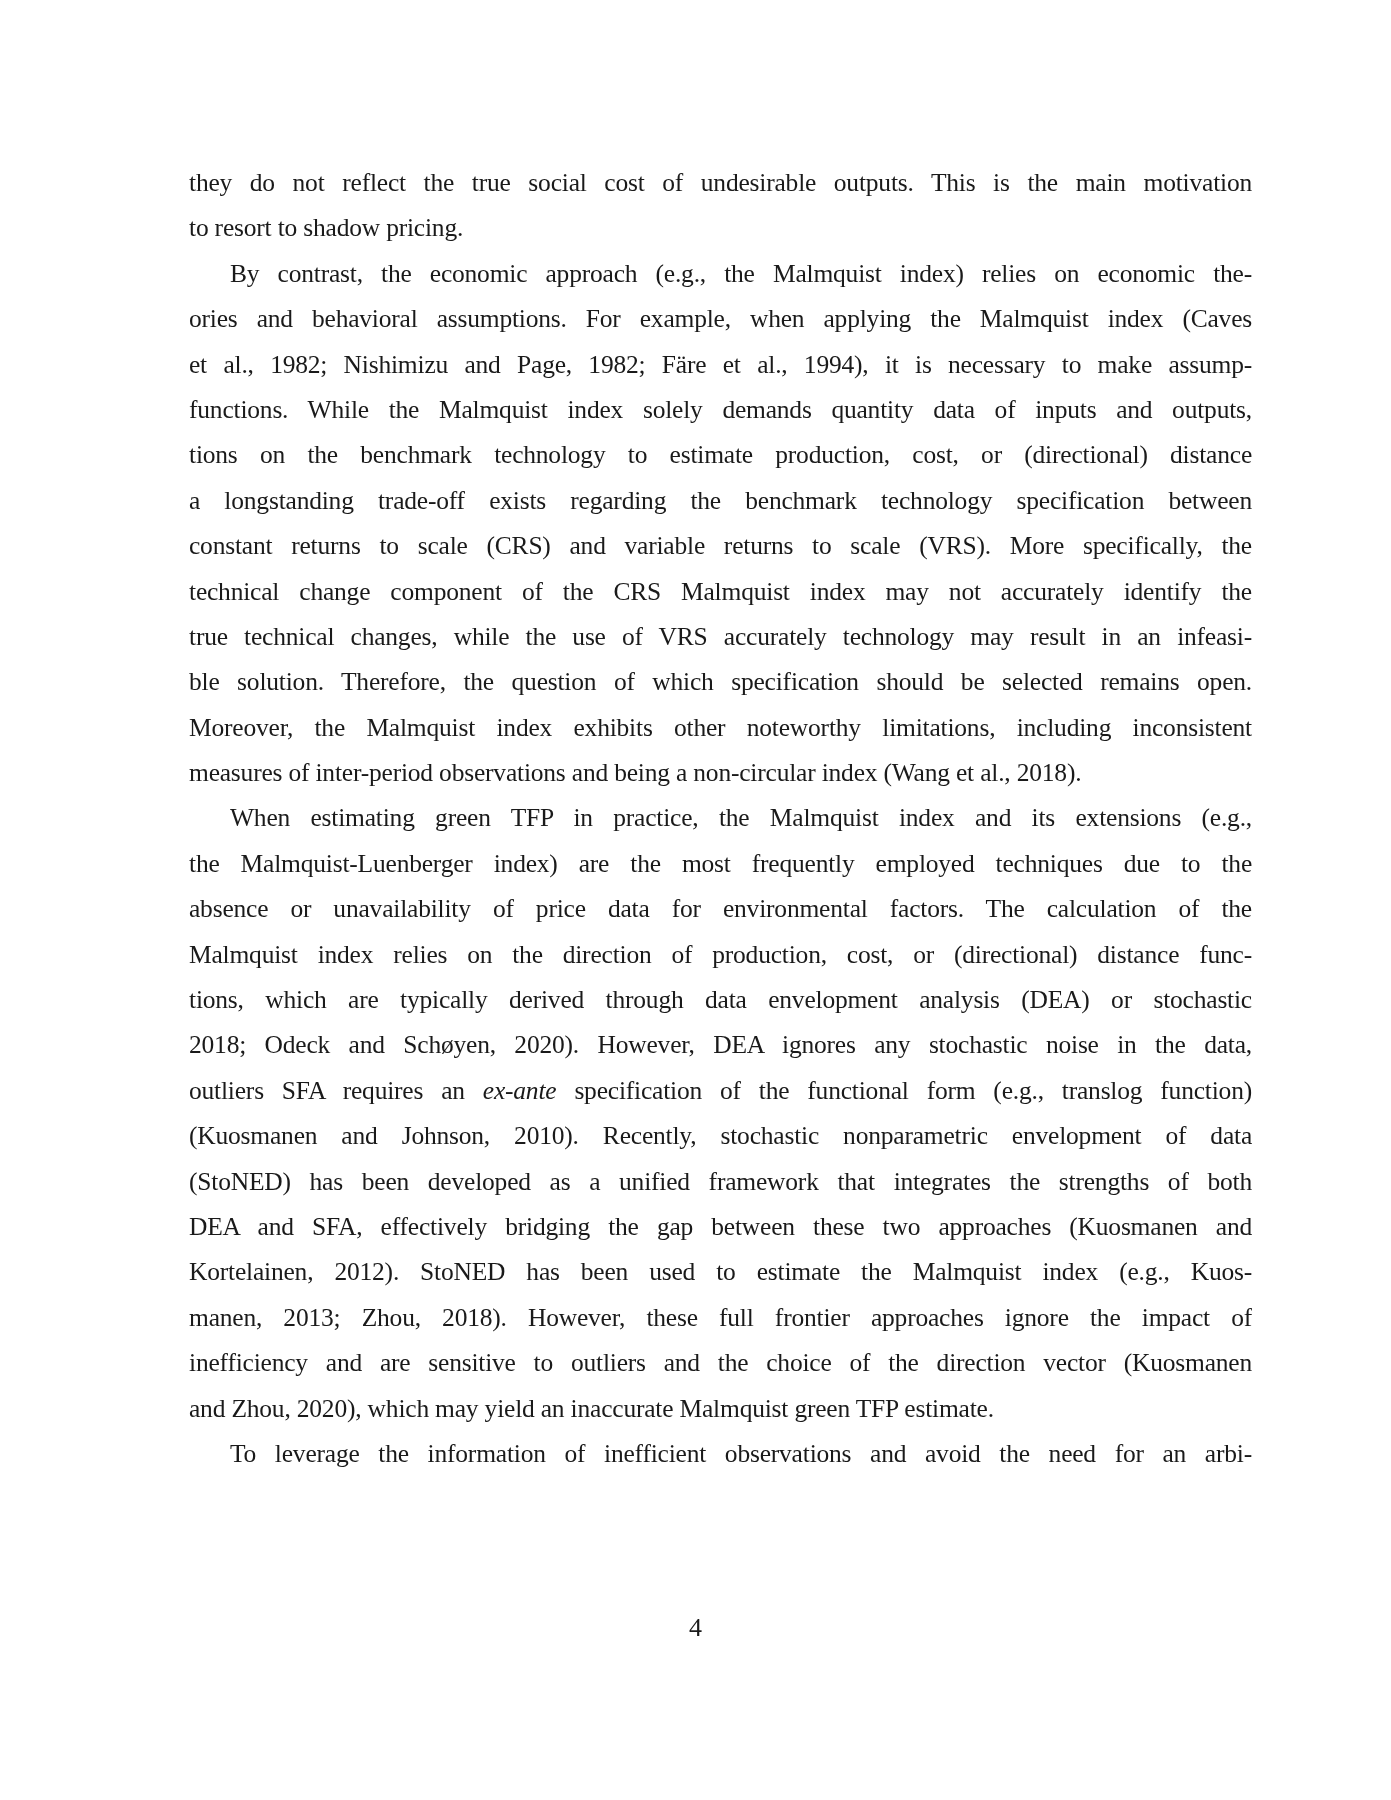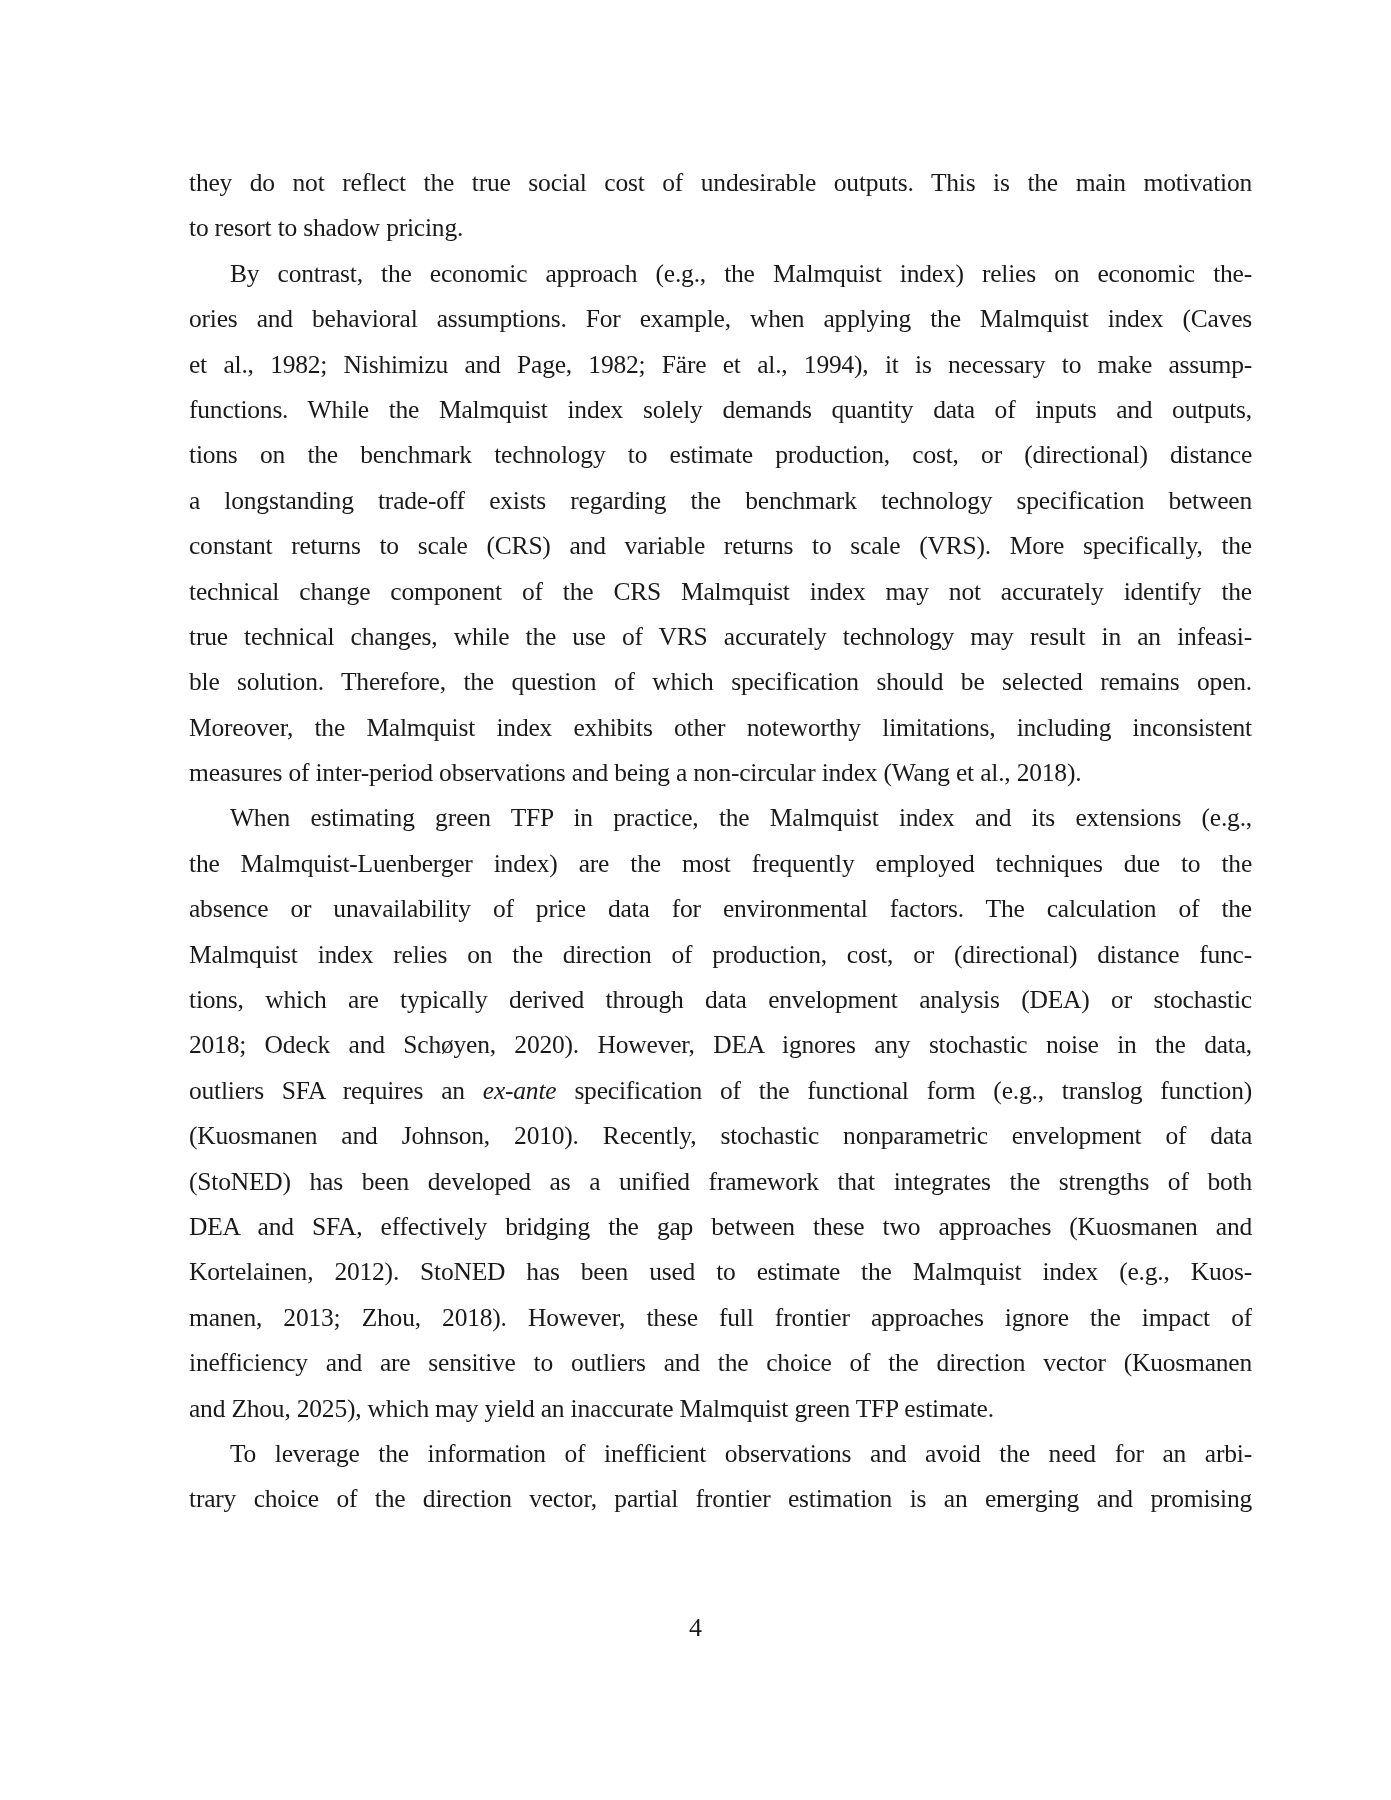--- a/index.html
+++ b/index.html
@@ -87,21 +87,20 @@
         <div class="line">Malmquist index relies on the direction of production, cost, or (directional) distance func-</div>
         <div class="line">tions, which are typically derived through data envelopment analysis (DEA) or stochastic</div>
         <div class="line">2018; Odeck and Schøyen, 2020). However, DEA ignores any stochastic noise in the data,</div>
         <div class="line"><span>outliers SFA requires an </span><span class="italic">ex-ante</span><span> specification of the functional form (e.g., translog function)</span></div>
         <div class="line">(Kuosmanen and Johnson, 2010). Recently, stochastic nonparametric envelopment of data</div>
         <div class="line">(StoNED) has been developed as a unified framework that integrates the strengths of both</div>
         <div class="line">DEA and SFA, effectively bridging the gap between these two approaches (Kuosmanen and</div>
         <div class="line">Kortelainen, 2012). StoNED has been used to estimate the Malmquist index (e.g., Kuos-</div>
         <div class="line">manen, 2013; Zhou, 2018). However, these full frontier approaches ignore the impact of</div>
         <div class="line">inefficiency and are sensitive to outliers and the choice of the direction vector (Kuosmanen</div>
-        <div class="line end">and Zhou, 2025), which may yield an inaccurate Malmquist green TFP estimate.</div>
+        <div class="line end">and Zhou, 2020), which may yield an inaccurate Malmquist green TFP estimate.</div>
       </div>
       <div class="paragraph">
         <div class="line indent">To leverage the information of inefficient observations and avoid the need for an arbi-</div>
-        <div class="line">trary choice of the direction vector, partial frontier estimation is an emerging and promising</div>
       </div>
     </div>
   <div class="page-number">4</div>
 </div>
 
 </body></html>

